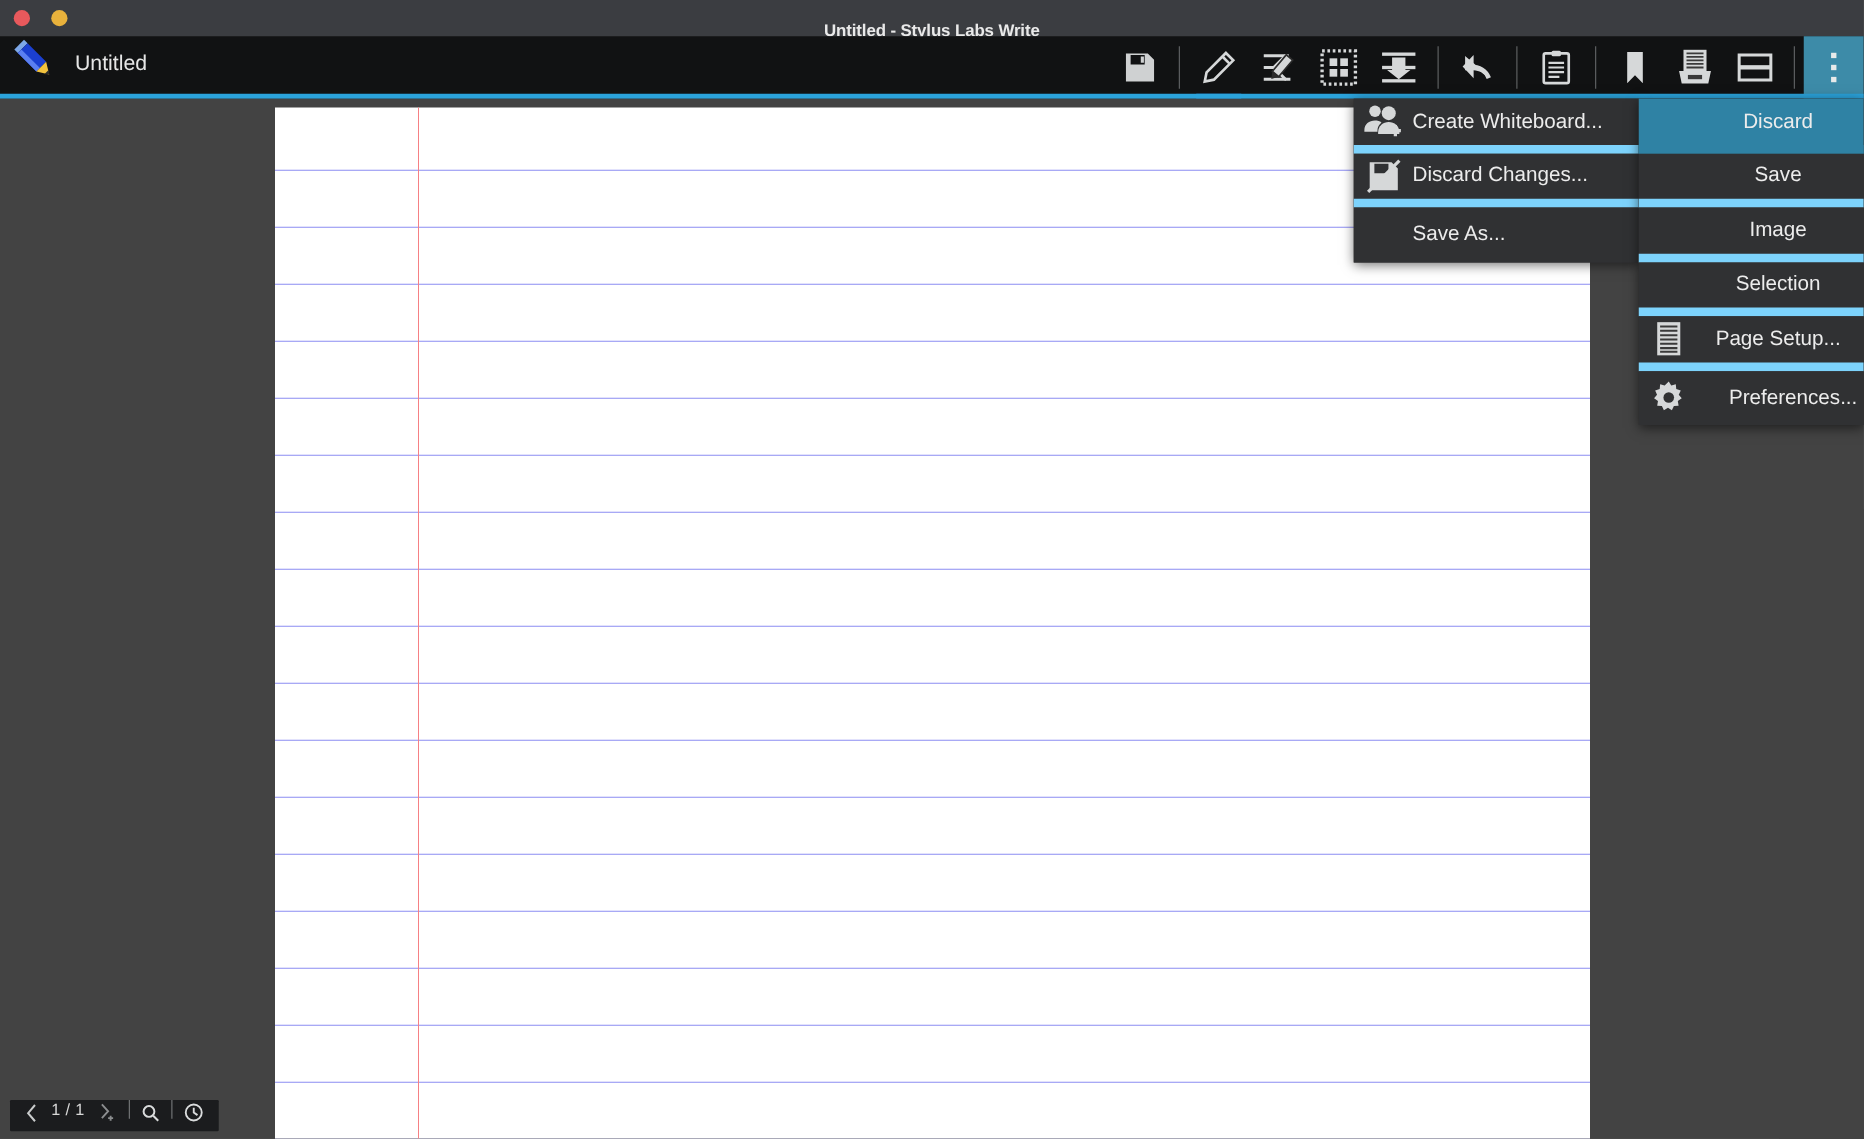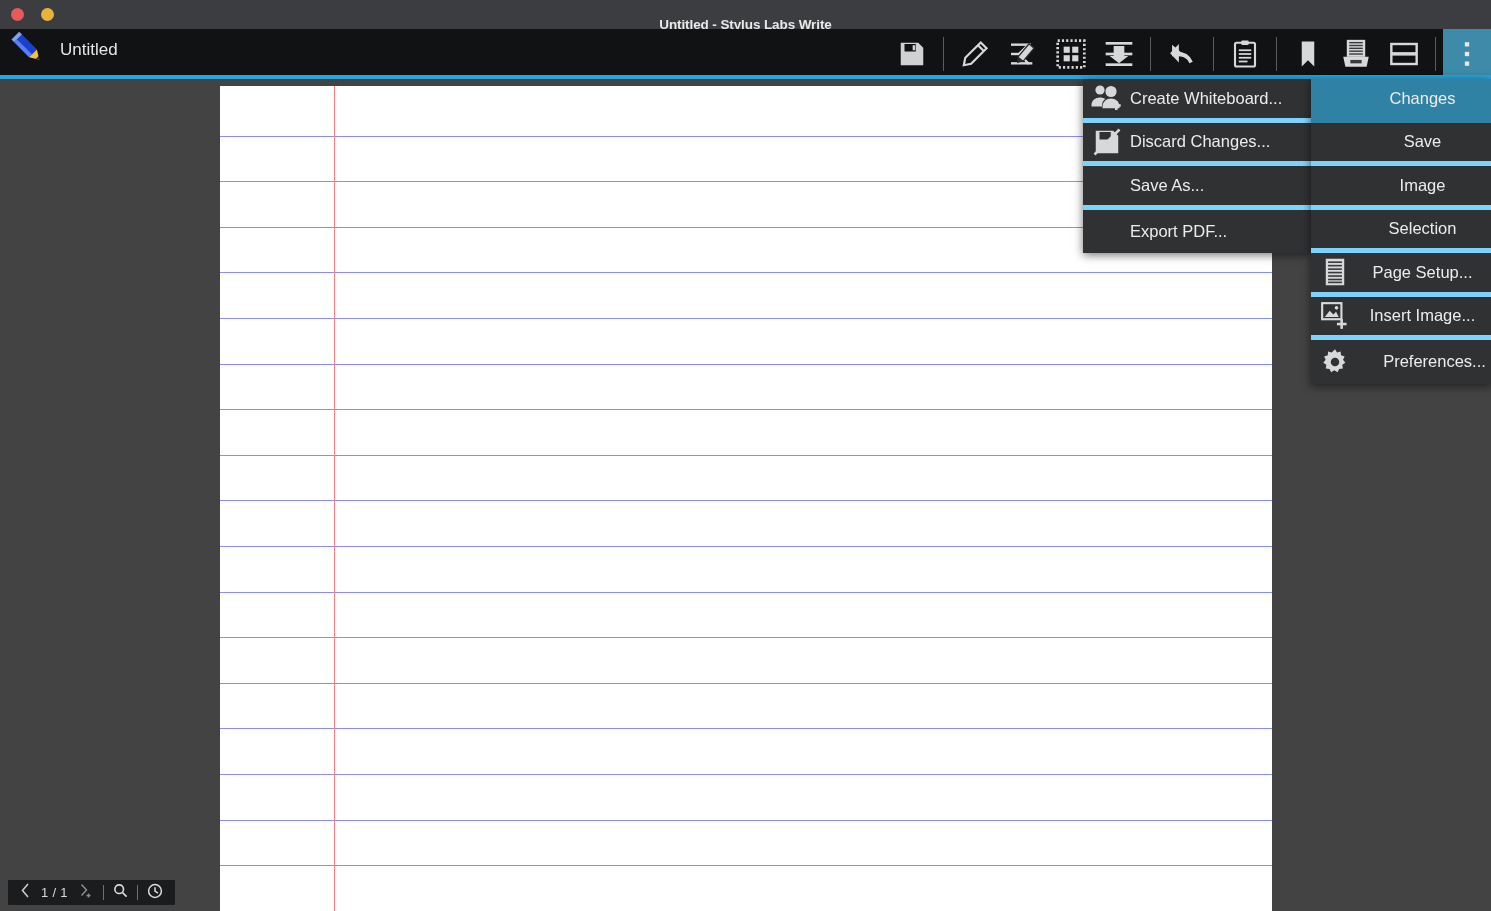--- a/index.html
+++ b/index.html
@@ -63,37 +63,37 @@
     background-image:
       linear-gradient(to right, rgba(246,128,132,0) 114px, #f68084 114px, #f68084 115px, rgba(246,128,132,0) 115px),
       repeating-linear-gradient(to bottom, transparent 0px, transparent 44.6px, #8b8cf2 44.6px, #8b8cf2 45.6px);
     background-position: 0 0, 0 5px;
   }
 
   
   .statusbar{
     position:absolute; left:8px; bottom:6px;
     height:25px; background:#1b1c1e;
-    display:flex; align-items:center; padding:0 7px; gap:0;
+    display:flex; padding:0 7px; gap:0;
     border-radius:1px;
   }
   .sb-item{ display:flex; align-items:center; justify-content:center;
     height:25px; padding:0 5px; cursor:pointer; }
   .sb-label{ color:#d8d8d8; font-size:13px; padding:0 5px; letter-spacing:.3px; }
   .sb-sep{ width:1px; height:15px; background:#6d6f71; margin:0 4px; }
 
   
   .menu{ position:absolute; background:#303133; box-shadow:0 2px 9px rgba(0,0,0,.55); }
   .menu-left{ left:1083px; top:79px; width:228px; }
   .menu-right{ left:1311px; top:79px; width:180px; }
 
   .mi{
     position:relative; display:flex; align-items:center;
     height:43.5px; cursor:pointer;
-    border-bottom:5px solid #7dd3fc;
+    border-bottom:7px solid #7dd3fc;
     background:#303133;
   }
   .menu-left .mi:last-child{ border-bottom:none; }
   .menu-right .mi:last-child{ border-bottom:none;gap:24px; }
   .mi.selected{ background:#2f82a4; border-bottom-color:#2f82a4; }
   .mi-icon{
     width:47px; min-width:47px; height:43.5px;
     display:flex; align-items:center; justify-content:center;
   }
   .mi-icon.empty{ }
@@ -343,31 +343,27 @@
       </span>
       <span class="mi-label">Discard Changes...</span>
     </div>
 
     <div class="mi">
       <span class="mi-icon empty"></span>
       <span class="mi-label">Save As...</span>
     </div>
 
 
-    <div class="mi">
-      <span class="mi-icon empty"></span>
-      <span class="mi-label">Export PDF...</span>
-    </div>
   </div>
 
   <div class="menu menu-right">
 
     <div class="mi selected">
       <span class="mi-icon empty"></span>
-      <span class="mi-label">Changes</span>
+      <span class="mi-label">Discard</span>
     </div>
 
     <div class="mi">
       <span class="mi-icon empty"></span>
       <span class="mi-label">Save</span>
     </div>
 
     <div class="mi">
       <span class="mi-icon empty"></span>
       <span class="mi-label">Image</span>
@@ -389,32 +385,20 @@
             <path d="M6 13.5h12"></path>
               <path d="M6 16.5h12"></path>
               <path d="M6 19.5h12"></path>
             <path d="M6 22h12"></path>
           </g>
         </svg>
       </span>
       <span class="mi-label">Page Setup...</span>
     </div>
 
-    <div class="mi">
-      <span class="mi-icon">
-        <svg width="32" height="30" viewBox="0 0 28 28">
-          <rect x="2" y="2" width="18" height="15" fill="none" stroke="#d6d8d9" stroke-width="2"></rect>
-          <polygon points="4.5,15 9,9 12.5,12.5 15,10 17.5,15" fill="#d6d8d9"></polygon>
-          <circle cx="15.4" cy="6.4" r="1.7" fill="#d6d8d9"></circle>
-          <rect x="19" y="17" width="2.4" height="9" fill="#d6d8d9"></rect>
-          <rect x="15.8" y="20.3" width="9" height="2.4" fill="#d6d8d9"></rect>
-        </svg>
-      </span>
-      <span class="mi-label">Insert Image...</span>
-    </div>
 
     <div class="mi">
       <span class="mi-icon">
         <svg width="30" height="30" viewBox="0 0 24 24" fill="#d6d8d9">
           <path d="M12 1.8l1.6 2.5 2.9-.8.3 3 2.9 1-1.3 2.7 1.9 2.3-2.5 1.7.5 3-3 .3-1.3 2.7-2.5-1.6-2.6 1.6-1.3-2.7-3-.3.5-3-2.5-1.7 1.9-2.3L3.3 7.5l2.9-1 .3-3 2.9.8z"></path>
           <circle cx="12" cy="12" r="3.4" fill="#303133"></circle>
         </svg>
       </span>
       <span class="mi-label">Preferences...</span>
     </div>

